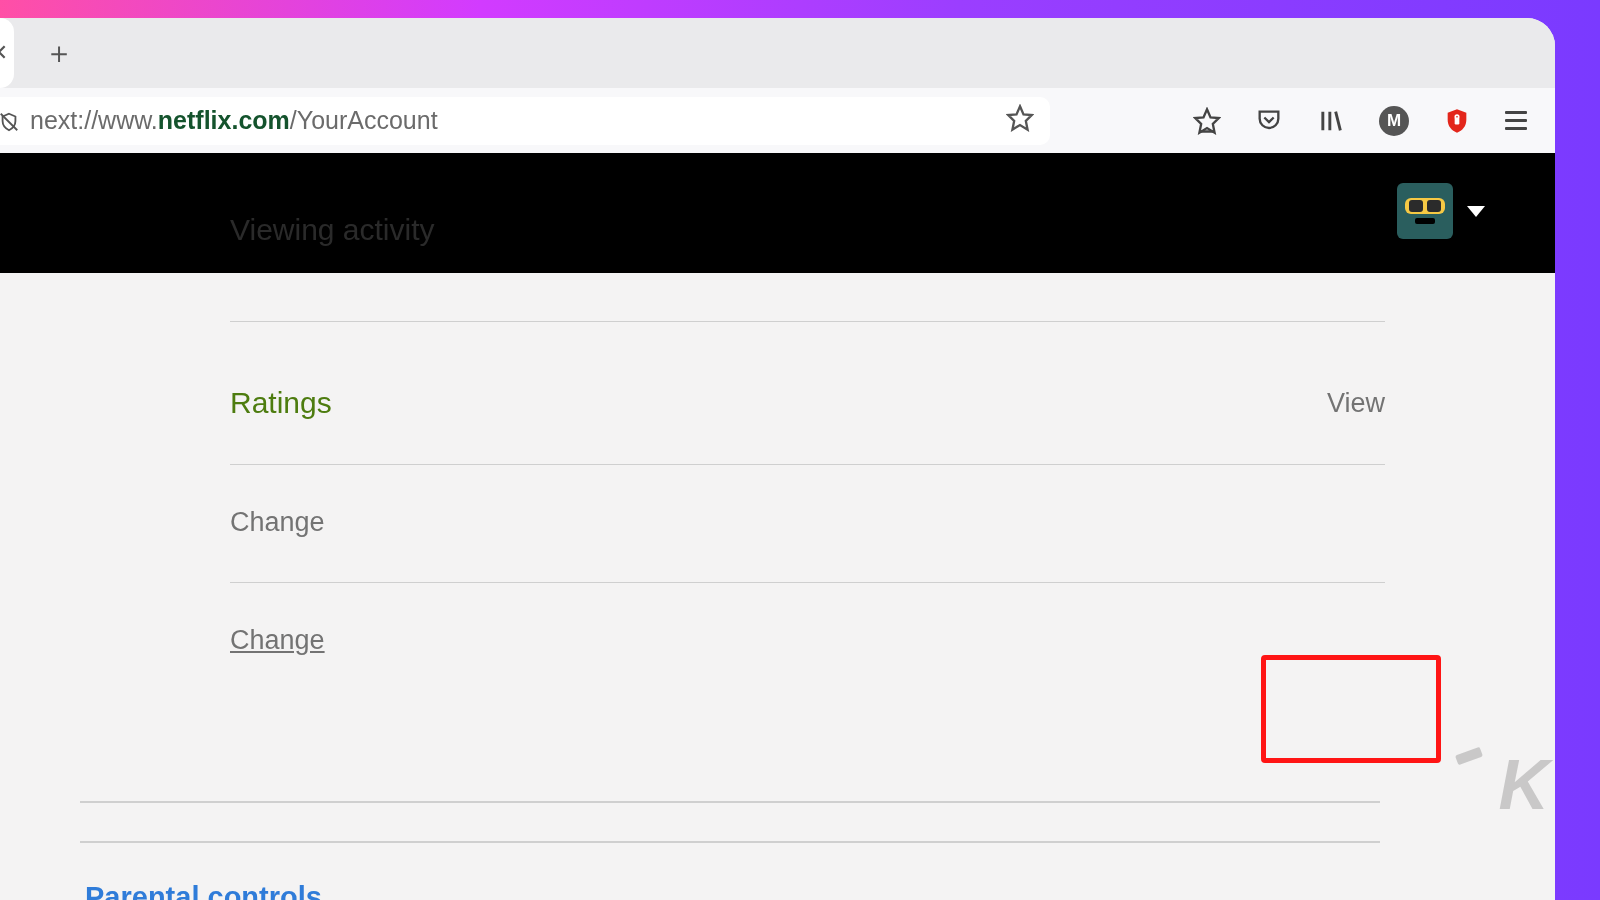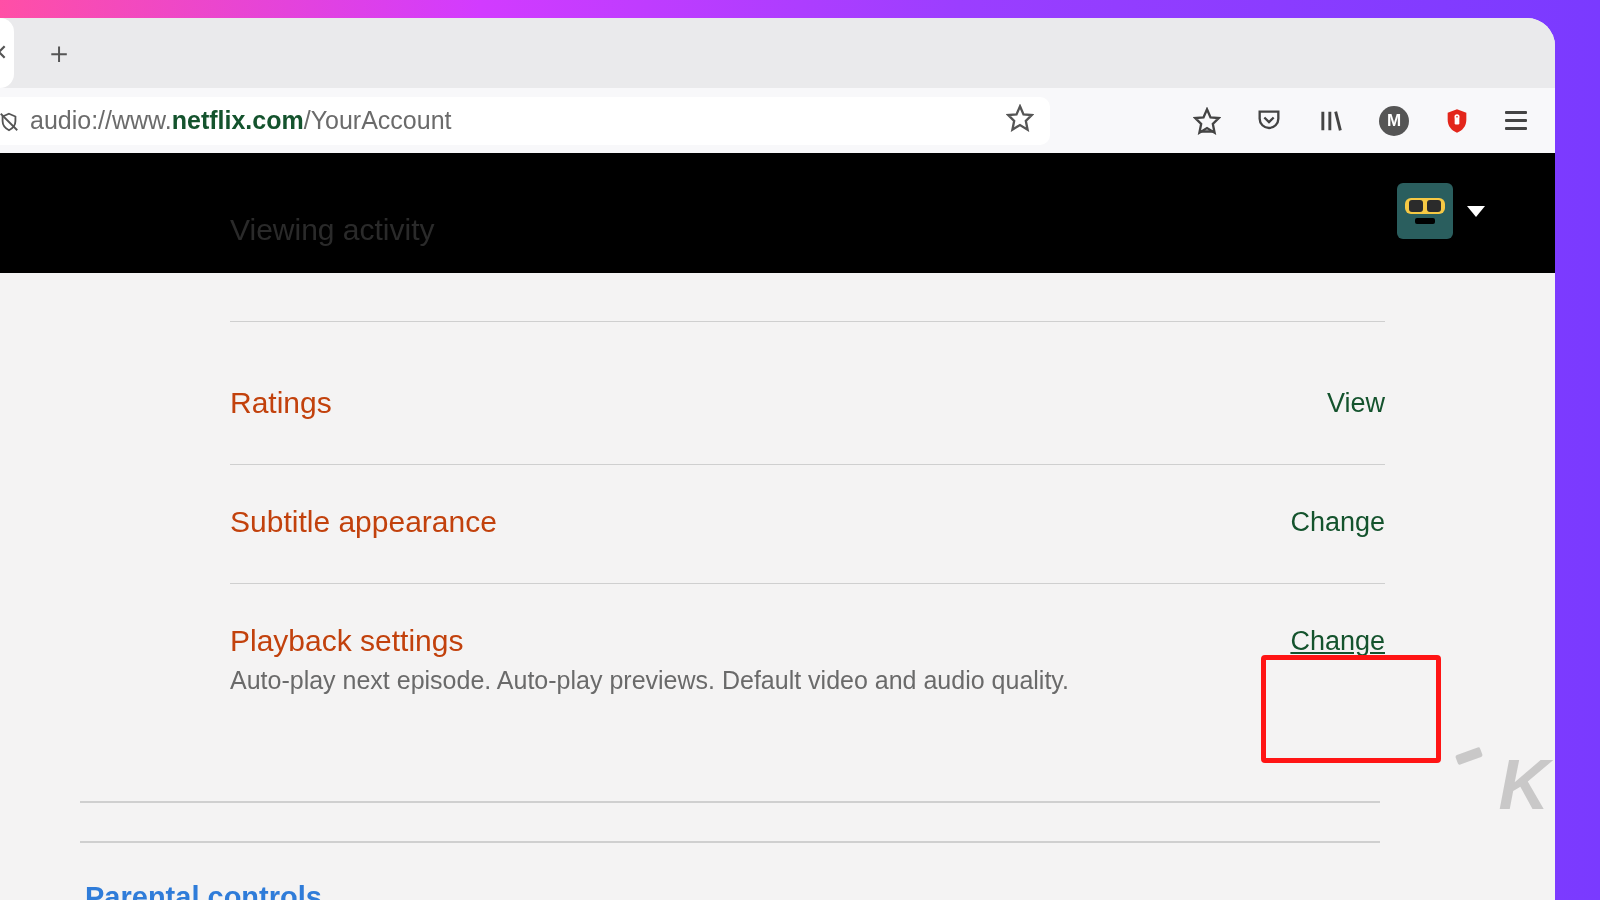--- a/index.html
+++ b/index.html
@@ -110,23 +110,23 @@
     width:1155px;
   }
   .row {
     border-top:1px solid #cfcfcf;
     padding:40px 0 44px 0;
     display:flex;
     align-items:flex-start;
   }
   .row.first { border-top:none; padding-top:64px; border-top:1px solid #cfcfcf; margin-top:48px; }
   .row .label-block { flex:1; }
-  .row-title { font-size:30px; color:#c2410c; font-weight:500; }
+  .row-title { font-size:30px; color:#4d7c0f; font-weight:500; }
   .row-sub { font-size:25px; color:#6a6a6a; margin-top:8px; }
-  .row-action { font-size:27px; color:#14532d; cursor:pointer; padding-top:2px; }
+  .row-action { font-size:27px; color:#737373; cursor:pointer; padding-top:2px; }
   .row-action.underline { text-decoration:underline; }
 
   .highlight-box {
     position:absolute;
     border:5px solid #ff1414;
     border-radius:4px;
     pointer-events:none;
   }
 
   .section-divider {
@@ -163,21 +163,21 @@
 
     <div class="toolbar">
       <div class="urlbar">
         <span class="shield-off">
           <svg viewBox="0 0 24 24" width="22" height="22" fill="none" stroke="currentColor" stroke-width="2">
               <path d="M12 3l7 3v5c0 5-3 8-7 10-4-2-7-5-7-10V6l7-3z"></path>
               <line x1="3" y1="3" x2="21" y2="21"></line>
             </svg>
         </span>
         <span class="urltext">
-          <span>audio://www.</span><span class="domainbold">netflix.com</span><span>/YourAccount</span>
+          <span>next://www.</span><span class="domainbold">netflix.com</span><span>/YourAccount</span>
         </span>
         <span class="star">
           <svg viewBox="0 0 24 24" width="28" height="28" fill="none" stroke="currentColor" stroke-width="2">
               <polygon points="12 2 15 9 22 9.5 17 14.5 18.5 22 12 18 5.5 22 7 14.5 2 9.5 9 9 12 2"></polygon>
             </svg>
         </span>
       </div>
       <div class="tool-icons">
         <span>
           <svg viewBox="0 0 24 24" width="28" height="28" fill="none" stroke="currentColor" stroke-width="2">
@@ -229,31 +229,24 @@
       <div class="settings-col">
 
         <div class="row first">
           <div class="label-block">
             <div class="row-title">Ratings</div>
           </div>
           <div class="row-action">View</div>
         </div>
 
         <div class="row">
-          <div class="label-block">
-            <div class="row-title">Subtitle appearance</div>
-          </div>
           <div class="row-action">Change</div>
         </div>
 
         <div class="row" style="padding-bottom:60px;">
-          <div class="label-block">
-            <div class="row-title">Playback settings</div>
-            <div class="row-sub">Auto-play next episode. Auto-play previews. Default video and audio quality.</div>
-          </div>
           <div class="row-action underline">Change</div>
         </div>
 
       </div>
 
       <div class="highlight-box" style="left:1271px; top:382px; width:180px; height:108px;"></div>
 
       <div class="section-divider" style="top:528px;"></div>
       <div class="section-divider" style="top:568px;"></div>
       <div class="section-heading" style="top:608px;">Parental controls</div>

